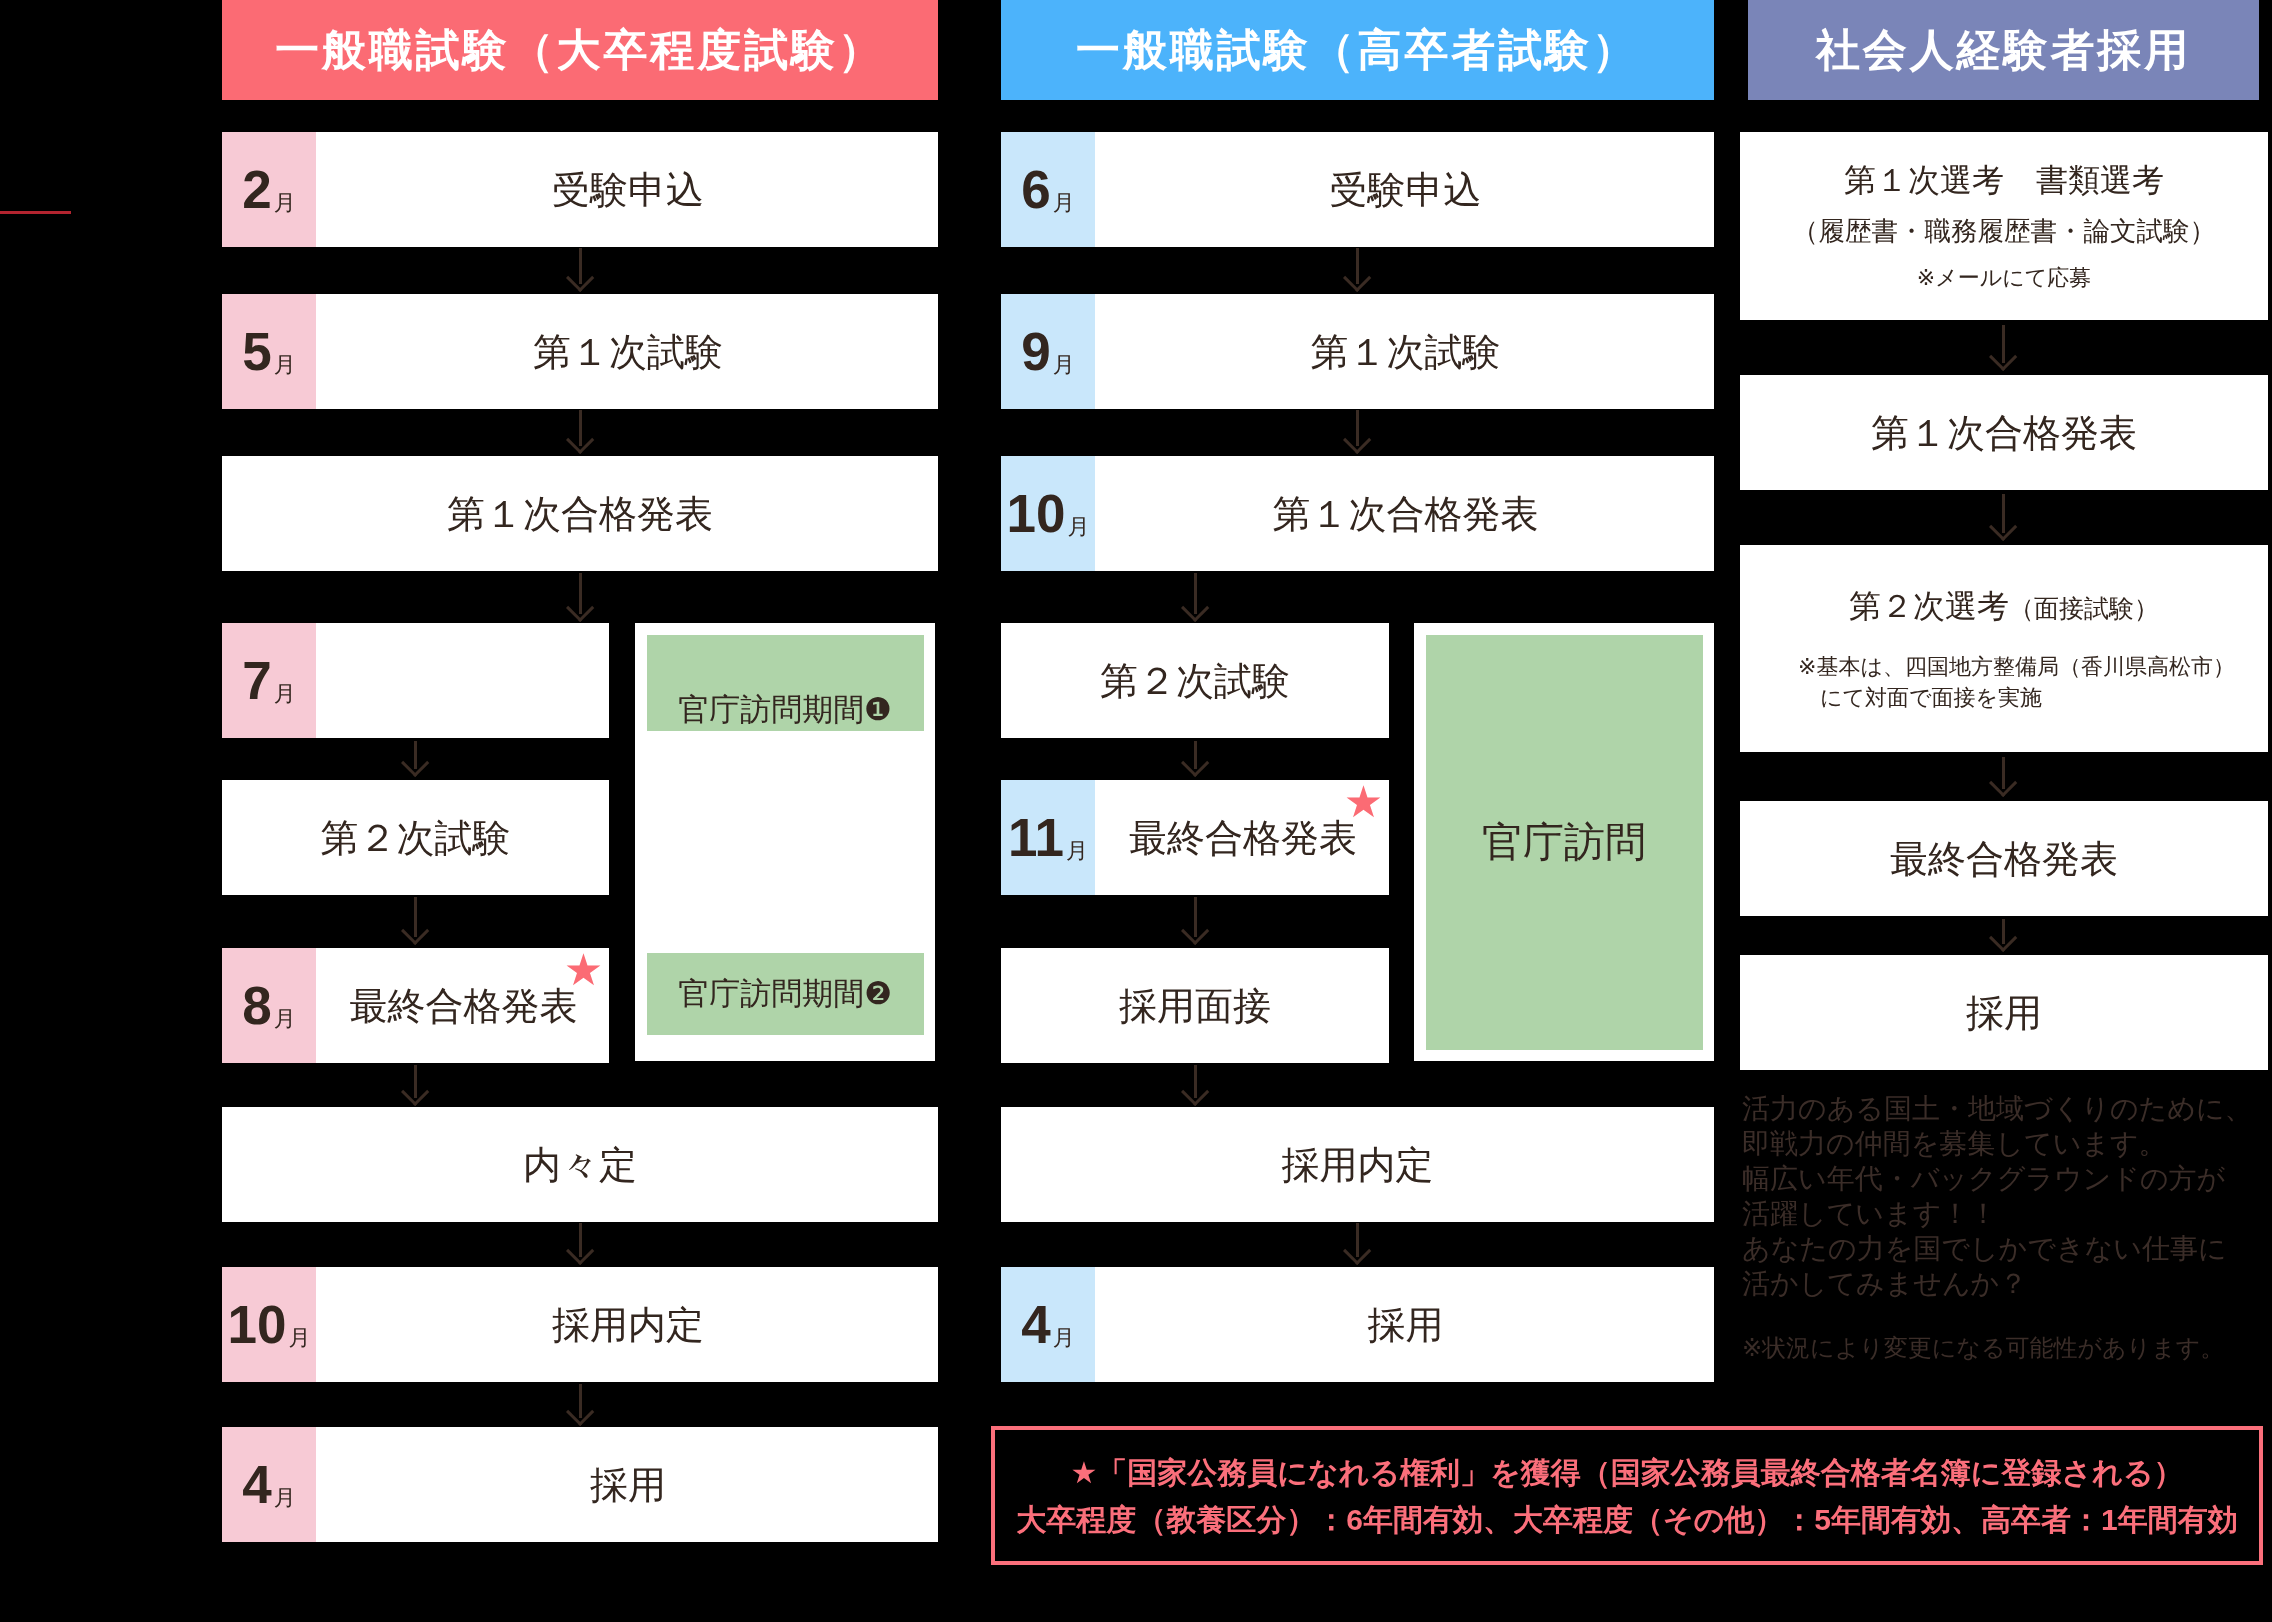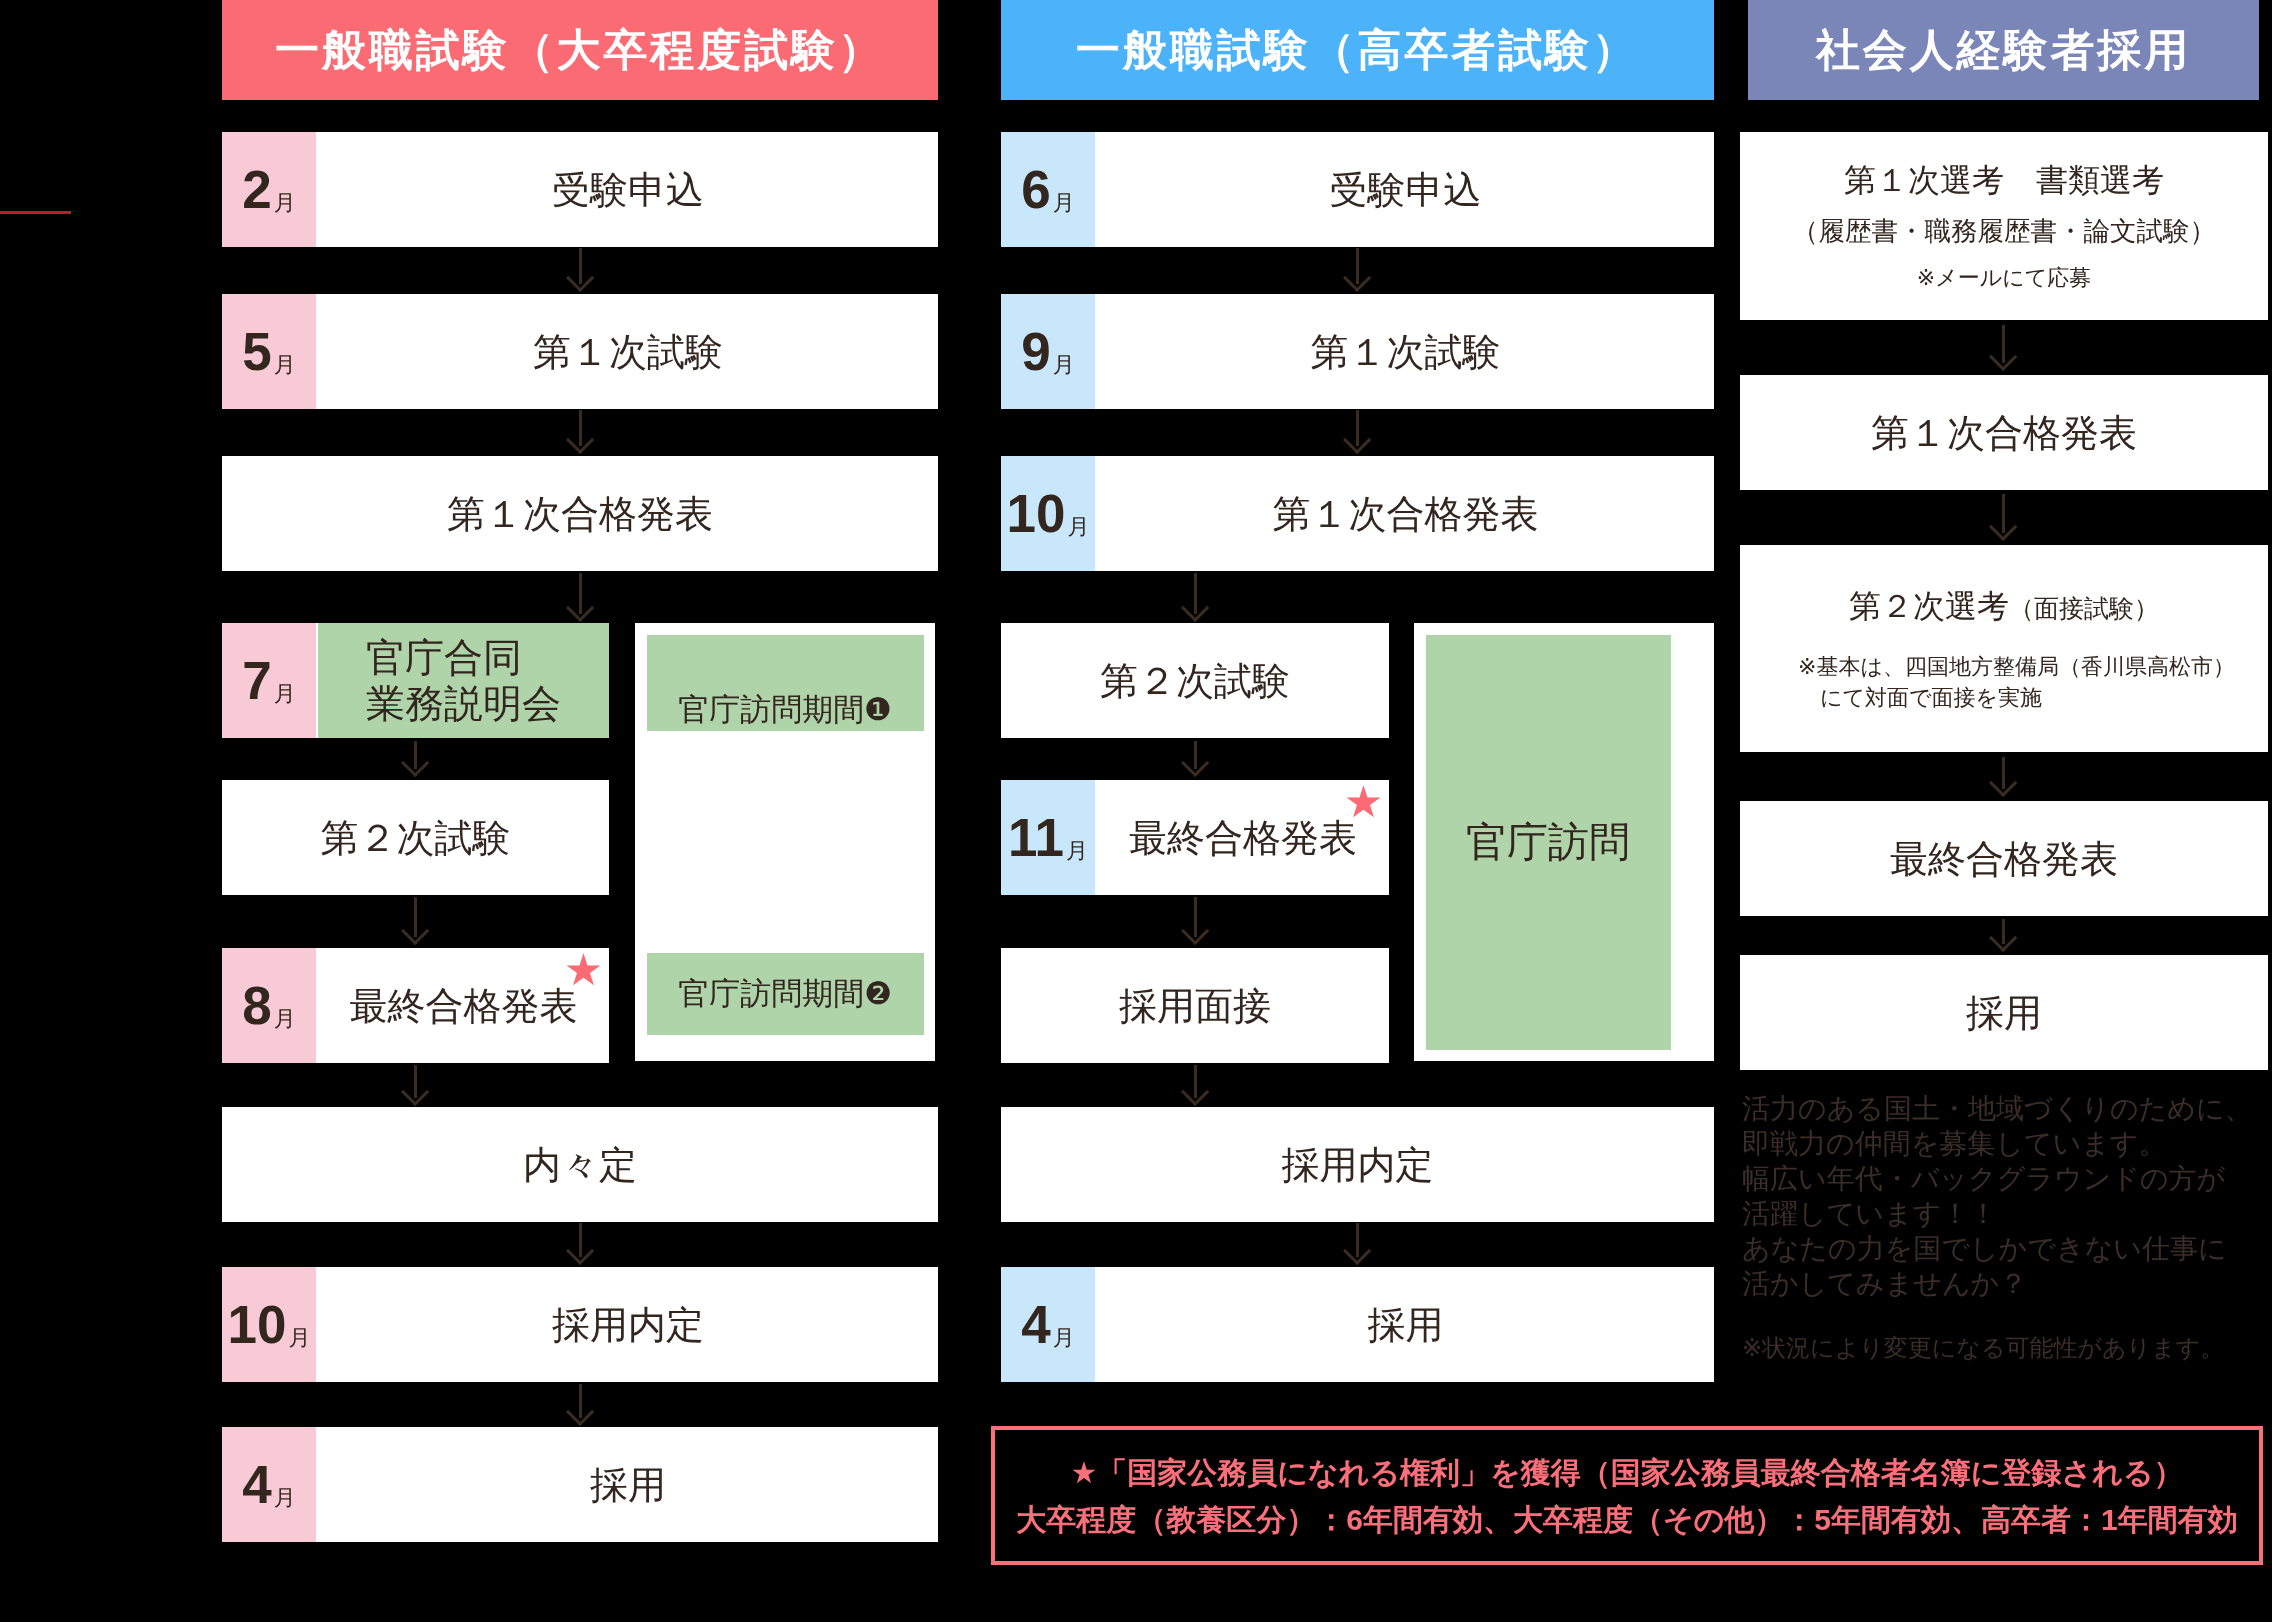--- a/index.html
+++ b/index.html
@@ -100,26 +100,20 @@
     <div class="lbl">
         <span class="t">第１次合格発表</span>
       </div>
   </div>
   <div class="a arrow" style="left:566px;top:573px;height:48px;">
       <i class="stem"></i>
       <i class="head"></i>
     </div>
 
   <div class="a rowbox" style="left:222px;top:623px;width:387px;height:115px;">
-    <div class="greenfill">
-      <div class="lbl">
-          <span class="t left" style="font-size:39px;">官庁合同
-業務説明会</span>
-        </div>
-    </div>
     <div class="month pink">
       <span class="mnum">7</span>
         <span class="munit">月</span>
     </div>
   </div>
   <div class="a arrow" style="left:401px;top:741px;height:35px;">
       <i class="stem"></i>
       <i class="head"></i>
     </div>
 
@@ -286,21 +280,21 @@
     <div class="month lblue">
       <span class="mnum">4</span>
         <span class="munit">月</span>
     </div>
     <div class="lbl after-month">
         <span class="t">採用</span>
       </div>
   </div>
 
   <div class="a visit-outer" style="left:1414px;top:623px;width:300px;height:438px;">
-    <div class="visit-green big" style="left:11.6px;top:11.6px;width:245px;height:415px;">
+    <div class="visit-green big" style="left:11.6px;top:11.6px;width:277px;height:415px;">
       <span>官庁訪問</span>
     </div>
   </div>
 
   <div class="a hdr purple" style="left:1748px;top:0px;width:511px;height:100px;">
     <span>社会人経験者採用</span>
   </div>
 
   <div class="a sbox" style="left:1740px;top:132px;width:528px;height:188px;">
     <div class="s-title">第１次選考　書類選考</div>

